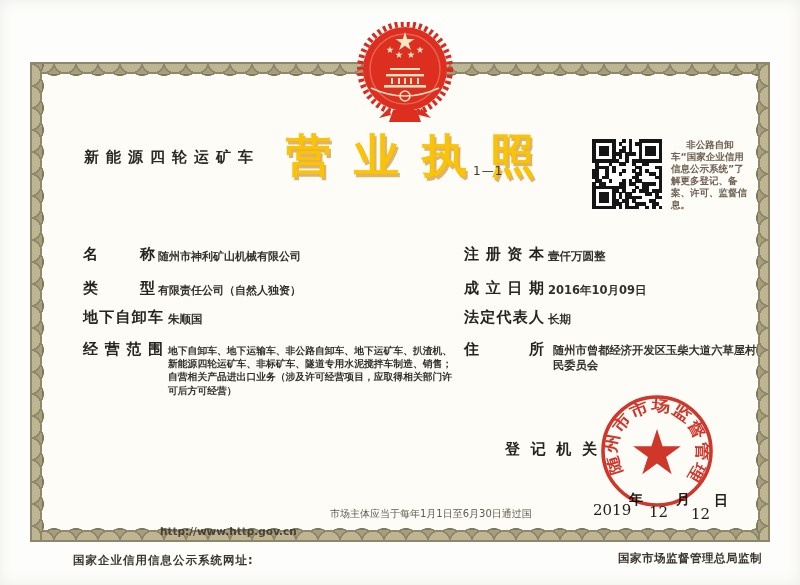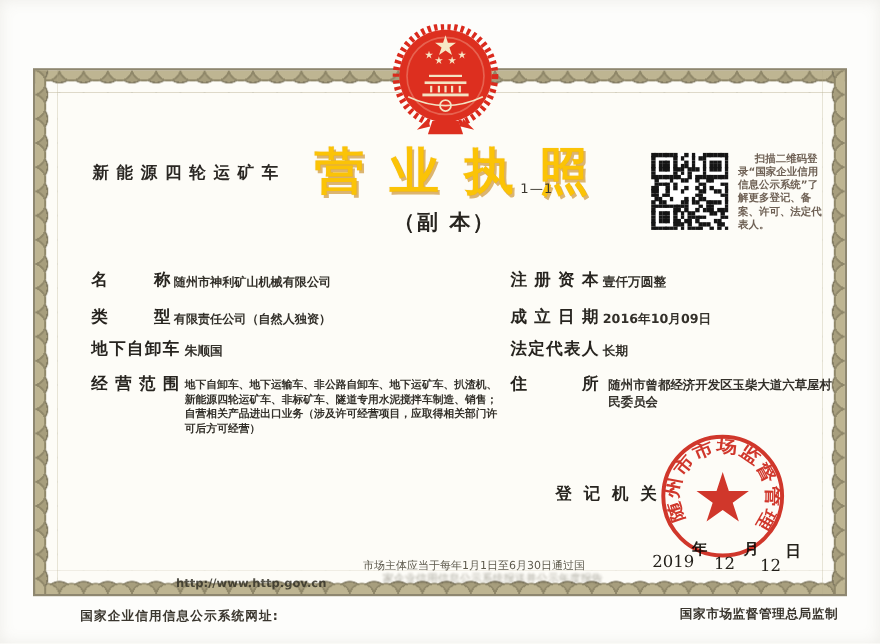--- a/index.html
+++ b/index.html
@@ -129,21 +129,20 @@
     <circle cx="56" cy="74" r="5" fill="none" stroke="#f3e3c3" stroke-width="1.6"></circle>
     <polygon points="44,88 68,88 72,100 40,100" fill="#dd2f1f"></polygon>
     <polygon points="40,86 30,96 42,93" fill="#dd2f1f"></polygon>
     <polygon points="72,86 82,96 70,93" fill="#dd2f1f"></polygon>
   </svg>
 
   <div class="abs credit-label">新能源四轮运矿车</div>
 
   <div class="abs title">营业执照</div>
   <div class="abs page-no">1—1</div>
-  <div class="abs copy-type">（副  本）</div>
 
   <div class="abs qr">
       <b style="left:0.00px;top:0.00px;width:3.58px;height:3.58px"></b>
       <b style="left:3.33px;top:0.00px;width:3.58px;height:3.58px"></b>
       <b style="left:6.67px;top:0.00px;width:3.58px;height:3.58px"></b>
       <b style="left:10.00px;top:0.00px;width:3.58px;height:3.58px"></b>
       <b style="left:13.33px;top:0.00px;width:3.58px;height:3.58px"></b>
       <b style="left:16.67px;top:0.00px;width:3.58px;height:3.58px"></b>
       <b style="left:20.00px;top:0.00px;width:3.58px;height:3.58px"></b>
       <b style="left:30.00px;top:0.00px;width:3.58px;height:3.58px"></b>
@@ -367,21 +366,21 @@
       <b style="left:20.00px;top:66.67px;width:3.58px;height:3.58px"></b>
       <b style="left:26.67px;top:66.67px;width:3.58px;height:3.58px"></b>
       <b style="left:33.33px;top:66.67px;width:3.58px;height:3.58px"></b>
       <b style="left:36.67px;top:66.67px;width:3.58px;height:3.58px"></b>
       <b style="left:40.00px;top:66.67px;width:3.58px;height:3.58px"></b>
       <b style="left:43.33px;top:66.67px;width:3.58px;height:3.58px"></b>
       <b style="left:53.33px;top:66.67px;width:3.58px;height:3.58px"></b>
       <b style="left:60.00px;top:66.67px;width:3.58px;height:3.58px"></b>
       <b style="left:66.67px;top:66.67px;width:3.58px;height:3.58px"></b>
     </div>
-  <div class="abs qr-note">扫描二维码登录“国家企业信用信息公示系统”了解更多登记、备案、许可、法定代表人。</div>
+  <div class="abs qr-note">非公路自卸车“国家企业信用信息公示系统”了解更多登记、备案、许可、监督信息。</div>
 
   <div class="abs lbl lbl-name">名称</div>
   <div class="abs val val-name">随州市神利矿山机械有限公司</div>
 
   <div class="abs lbl lbl-type">类型</div>
   <div class="abs val val-type">有限责任公司（自然人独资）</div>
 
   <div class="abs lbl lbl-legal">地下自卸车</div>
   <div class="abs val val-legal">朱顺国</div>
 
@@ -415,18 +414,17 @@
     </defs>
     <circle cx="58" cy="58" r="54" fill="none" stroke="#cf271c" stroke-width="3.6"></circle>
     <polygon fill="#cf271c" points="58,36 63.6,53.3 81.8,53.3 67.1,64 72.7,81.2 58,70.6 43.3,81.2 48.9,64 34.2,53.3 52.4,53.3"></polygon>
     <text font-size="15" font-weight="bold" fill="#cf271c" letter-spacing="1">
       <textPath href="#sealArc" startOffset="0" textLength="198" lengthAdjust="spacingAndGlyphs">随州市市场监督管理局</textPath>
     </text>
   </svg>
 
   <div class="abs op op-url">http://www.http.gov.cn</div>
   <div class="abs op op-l1">市场主体应当于每年1月1日至6月30日通过国</div>
-  <div class="abs op op-l2">家企业信用信息公示系统报送并公示年度报告</div>
 
   <div class="abs foot foot-left">国家企业信用信息公示系统网址:</div>
   <div class="abs foot foot-right">国家市场监督管理总局监制</div>
 
 </div>
 
 </body></html>

